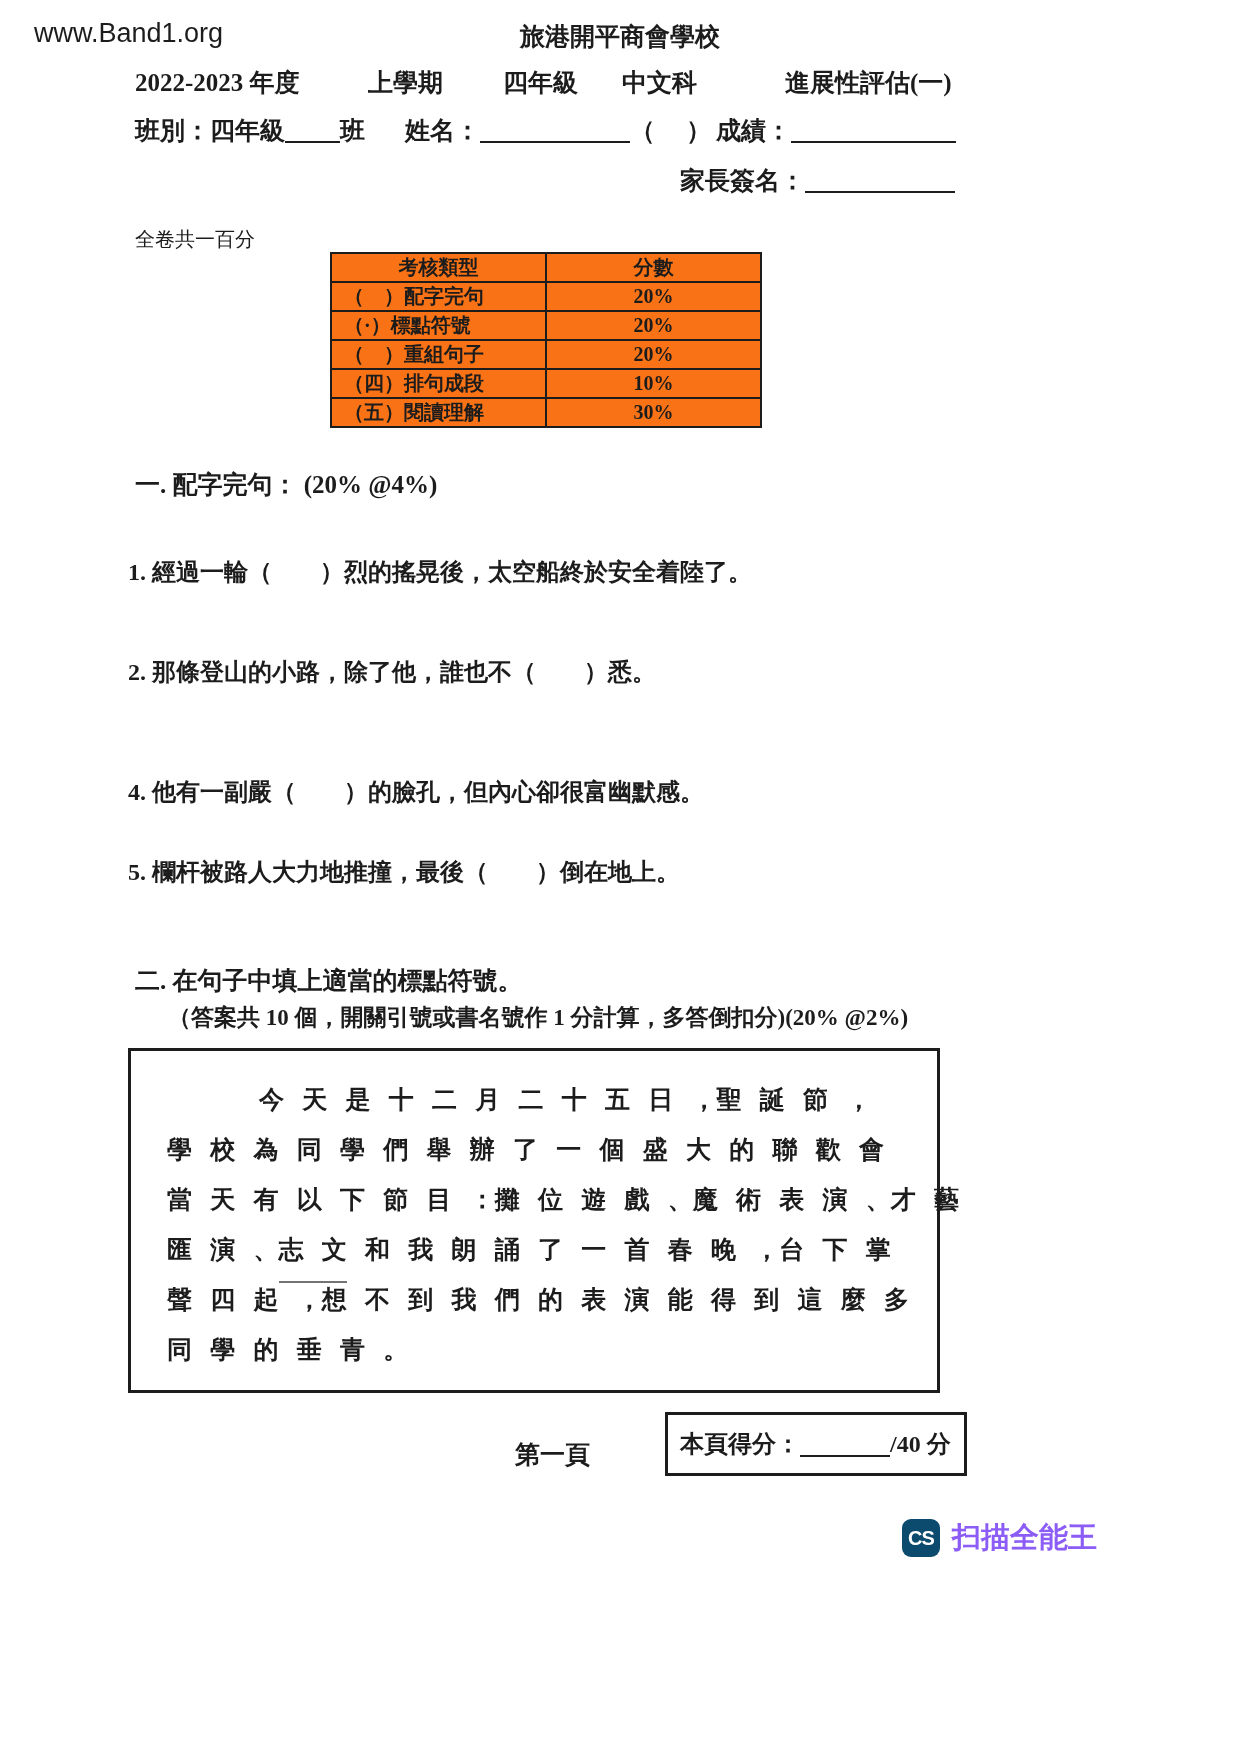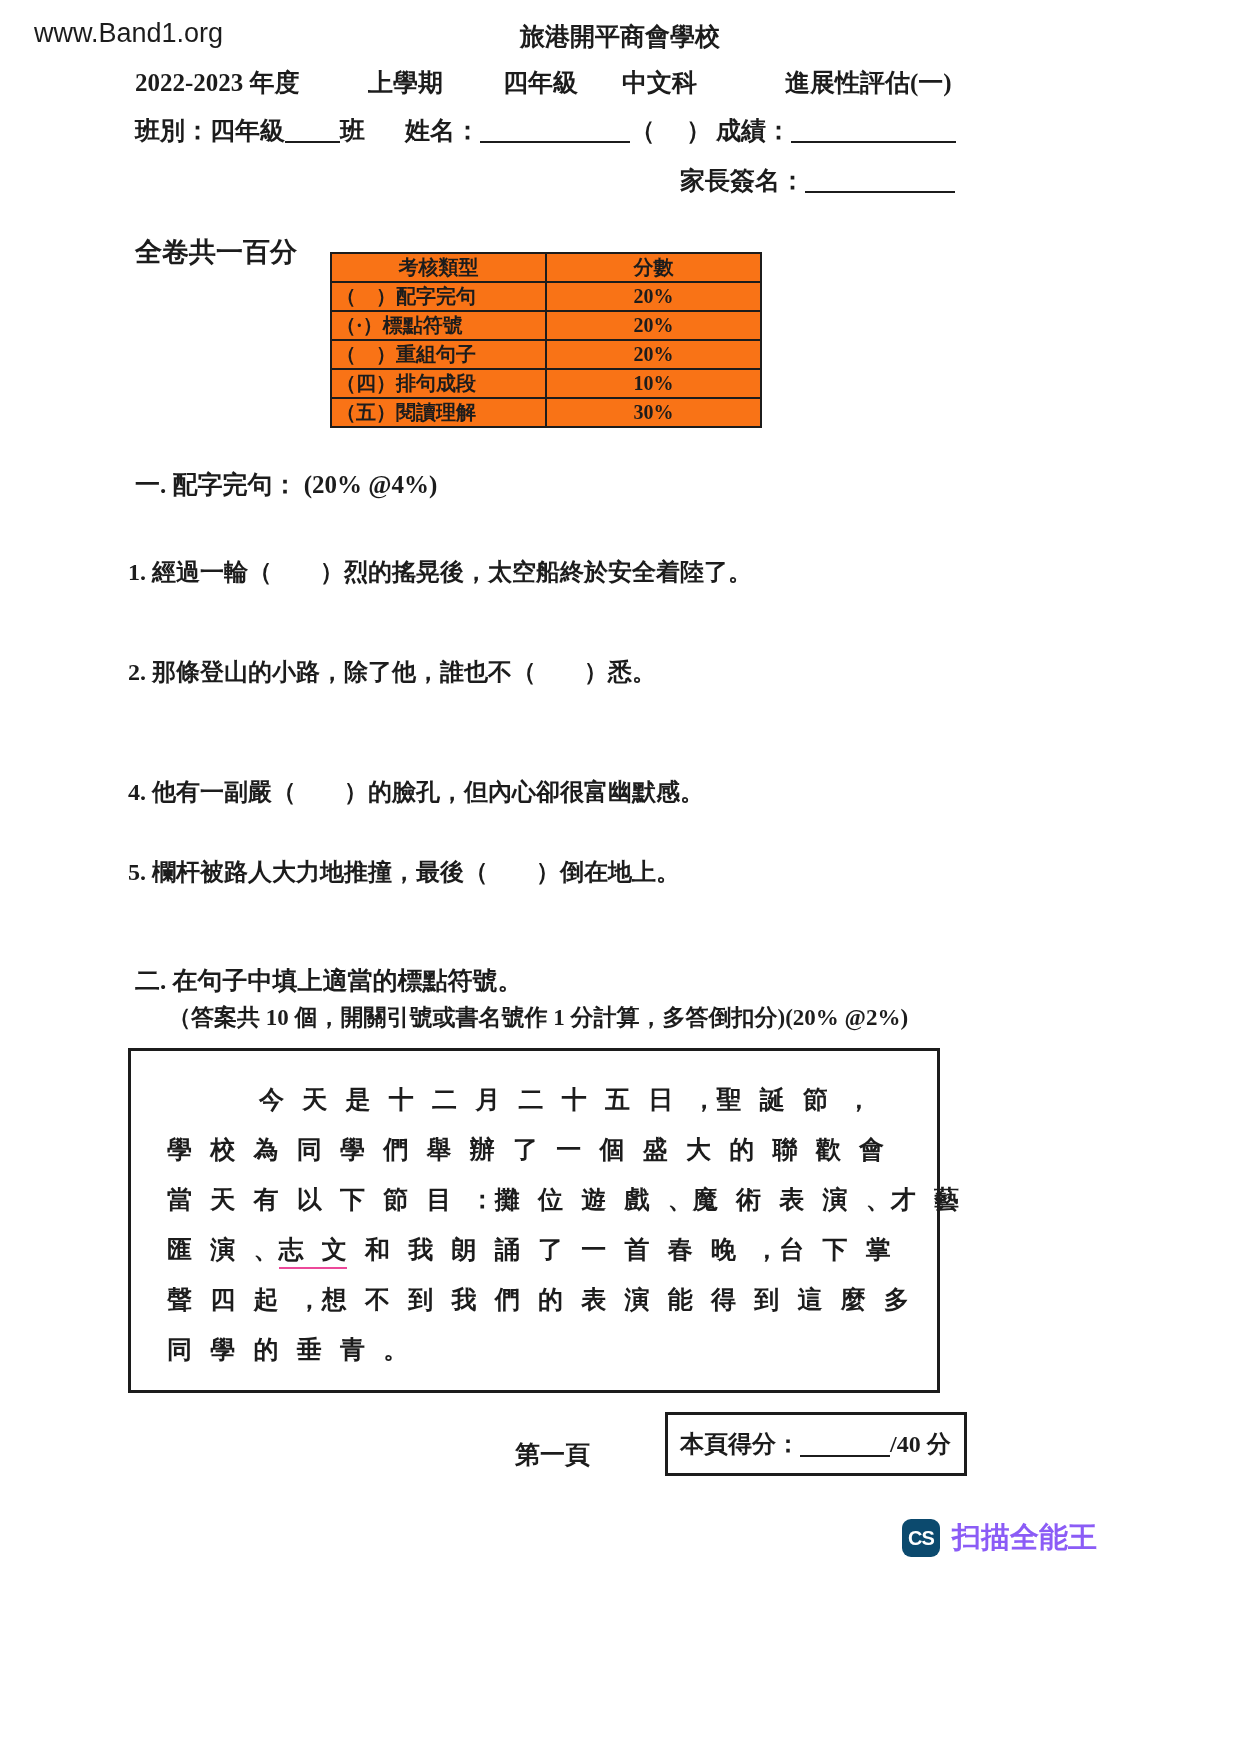--- a/index.html
+++ b/index.html
@@ -23,46 +23,46 @@
 
   .info { top:114px; font-size:25px; font-weight:700; }
   .info-class { left:135px; }
   .info-name  { left:405px; }
   .info-score { left:716px; }
   .parent-line { top:164px; left:680px; font-size:25px; font-weight:700; }
 
   .blank { display:inline-block; border-bottom:2px solid #1c1c1c; height:26px; vertical-align:-4px; }
   .w55 { width:55px; } .w150 { width:150px; } .w165 { width:165px; } .w90 { width:90px; }
 
-  .total-note { left:135px; top:234px; font-size:27px; font-weight:700; }
+  .total-note { left:135px; top:226px; font-size:20px; font-weight:400; }
 
   table.score-table { position:absolute; left:330px; top:252px; border-collapse:collapse; background:#f97316; }
   table.score-table th, table.score-table td { border:2px solid #1c1c1c; font-size:20px; font-weight:700; height:29px; }
   table.score-table th { text-align:center; }
-  td.col-type { width:215px; text-align:left; padding-left:4px; }
+  td.col-type { width:215px; text-align:left; padding-left:12px; }
   td.col-score, th.col-score { width:215px; text-align:center; }
 
   .sec1-title { left:135px; top:468px; font-size:25px; font-weight:700; }
   .q { left:128px; font-size:24px; font-weight:600; }
   .q1 { top:556px; } .q2 { top:608px;margin-top:48px; } .q3 { top:704px; } .q4 { top:776px; } .q5 { top:856px; }
 
   .sec2-title { left:135px; top:964px; font-size:25px; font-weight:700; }
   .sec2-sub   { left:168px; top:1002px; font-size:23px; font-weight:700; }
 
   .passage-box {
     position:absolute; left:128px; top:1048px;
     width:812px; height:345px;
     border:3px solid #1c1c1c;
     padding:24px 36px 0 36px;
     font-size:25px; font-weight:600;
     word-spacing:12px;
   }
   .p-line { line-height:50px; white-space:nowrap; }
   .p-indent { padding-left:92px; }
-  .pn-underline { border-bottom:2px solid #ec4899; padding-bottom:4px; }
+  .pn-underline { border-bottom:2px solid #737373; padding-bottom:18px; }
 
   .page-label { left:515px; top:1438px; font-size:25px; font-weight:700; }
   .score-box {
     position:absolute; left:665px; top:1412px;
     width:302px; height:64px;
     border:3px solid #1c1c1c;
     display:flex; align-items:center;
     padding:0 12px;
     font-size:24px; font-weight:700;
     white-space:nowrap;

